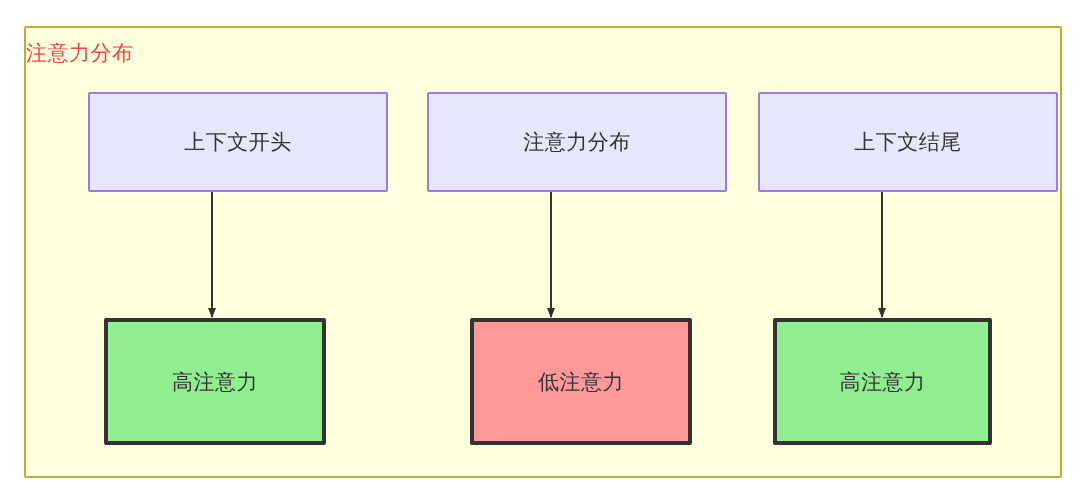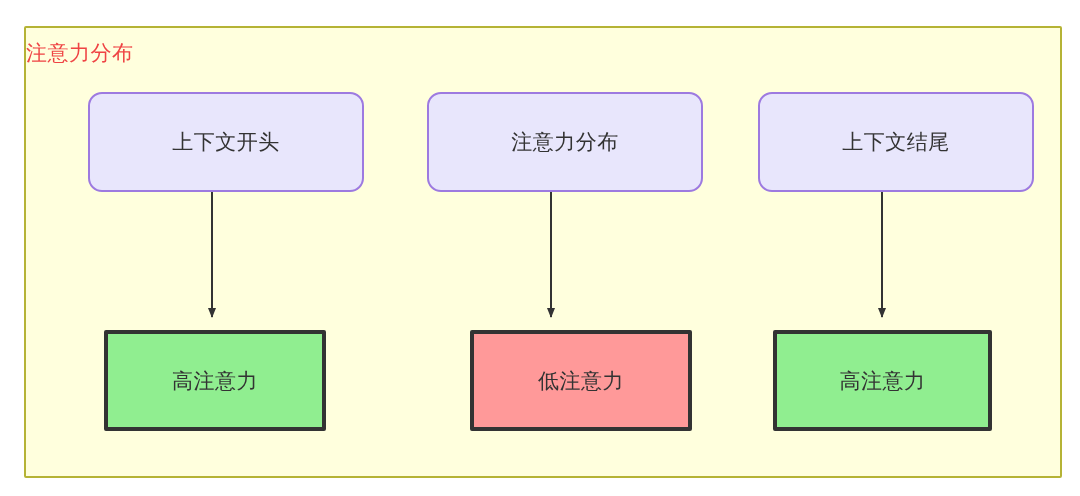--- a/index.html
+++ b/index.html
@@ -56,39 +56,39 @@
     align-items: center;
     justify-content: center;
     text-align: center;
     color: #333333;
     white-space: nowrap;
   }
 
   .node-context {
     background: #e8e6fc;
     border: 2px solid #9d7ae0;
-    border-radius: 14px;
+    border-radius: 2px;
     font-size: 21px;
     letter-spacing: 0.5px;
-    width: 276px;
+    width: 300px;
     height: 100px;
     top: 92px;
     text-align: center;
   }
   .node-context.c1 { left: 88px; }
   .node-context.c2 { left: 427px; }
   .node-context.c3 { left: 758px; }
 
   .node-attn {
     border: 4px solid #333333;
     border-radius: 2px;
     font-size: 21px;
     letter-spacing: 0.5px;
-    height: 101px;
-    top: 330px;
+    height: 127px;
+    top: 318px;
   }
   .node-attn.a1 { left: 104px; width: 222px; background: #90ee90; }
   .node-attn.a2 { left: 440px; width: 222px; background: #ff9999; margin-left: 30px; }
   .node-attn.a3 { left: 773px; width: 219px; background: #90ee90; }
 
   
   .edges {
     position: absolute;
     left: 0;
     top: 0;

